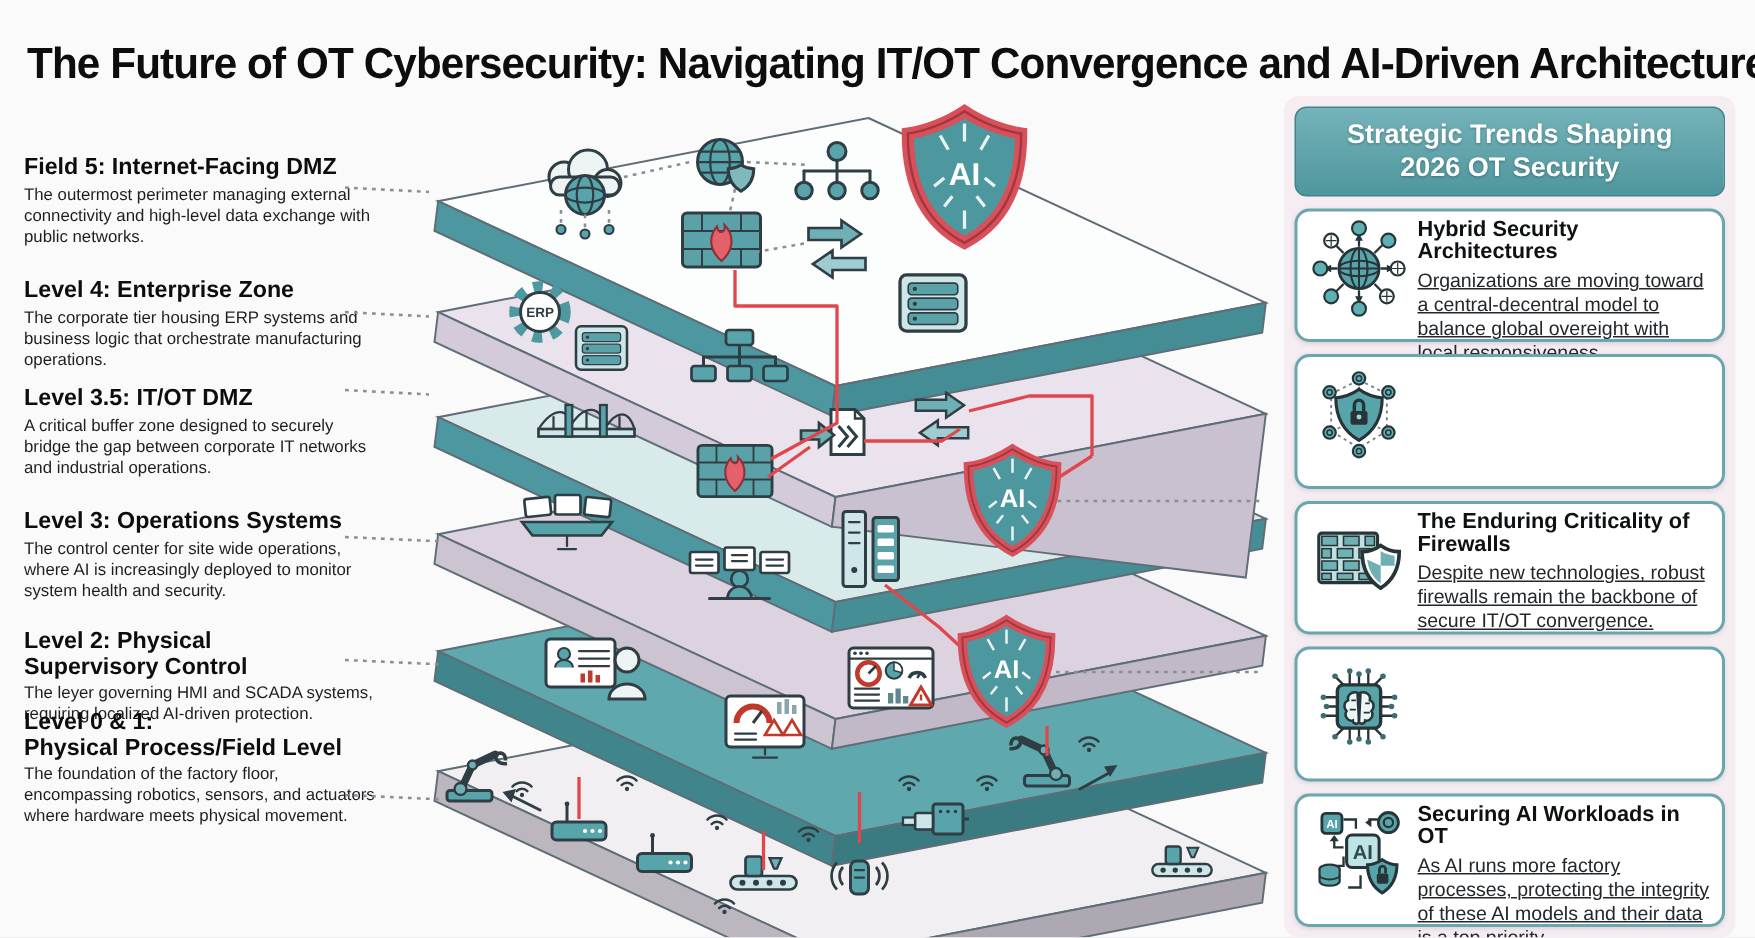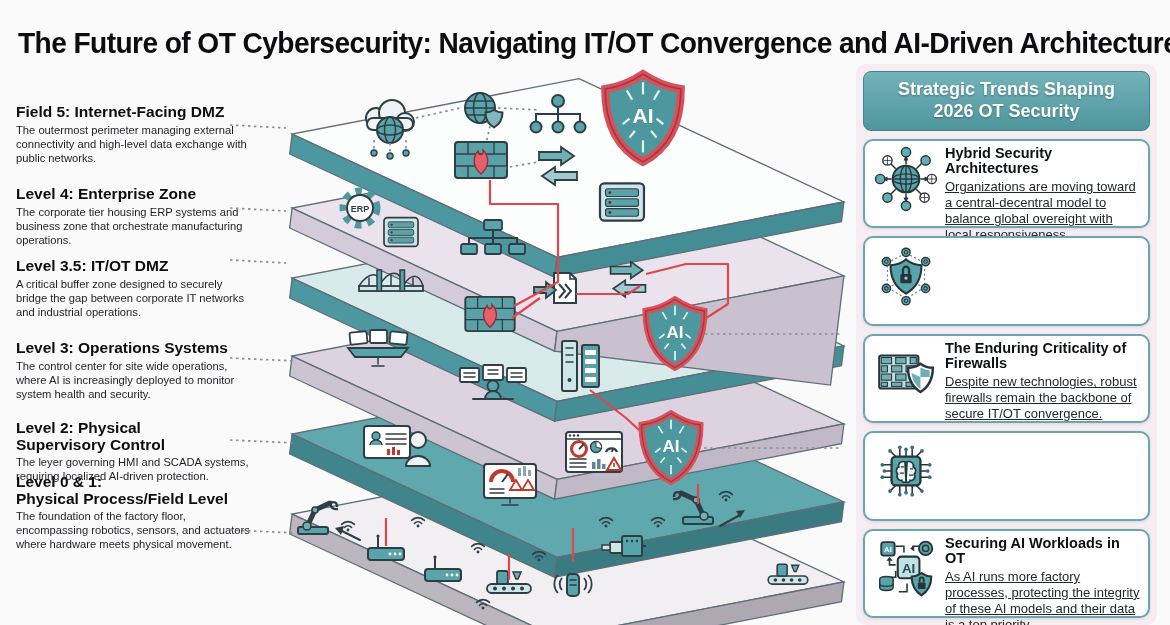--- a/index.html
+++ b/index.html
@@ -48,21 +48,21 @@
         <span>Field 5: Internet-Facing DMZ</span>
         <span></span>
       </h3>
     <p>The outermost perimeter managing external connectivity and high-level data exchange with public networks.</p>
   </div>
   <div class="level-label pos-l4">
     <h3>
         <span>Level 4: Enterprise Zone</span>
         <span></span>
       </h3>
-    <p>The corporate tier housing ERP systems and business zone that orchestrate manufacturing operations.</p>
+    <p>The corporate tier housing ERP systems and business logic that orchestrate manufacturing operations.</p>
   </div>
   <div class="level-label pos-l35">
     <h3>
         <span>Level 3.5: IT/OT DMZ</span>
         <span></span>
       </h3>
     <p>A critical buffer zone designed to securely bridge the gap between corporate IT networks and industrial operations.</p>
   </div>
   <div class="level-label pos-l3">
     <h3>

